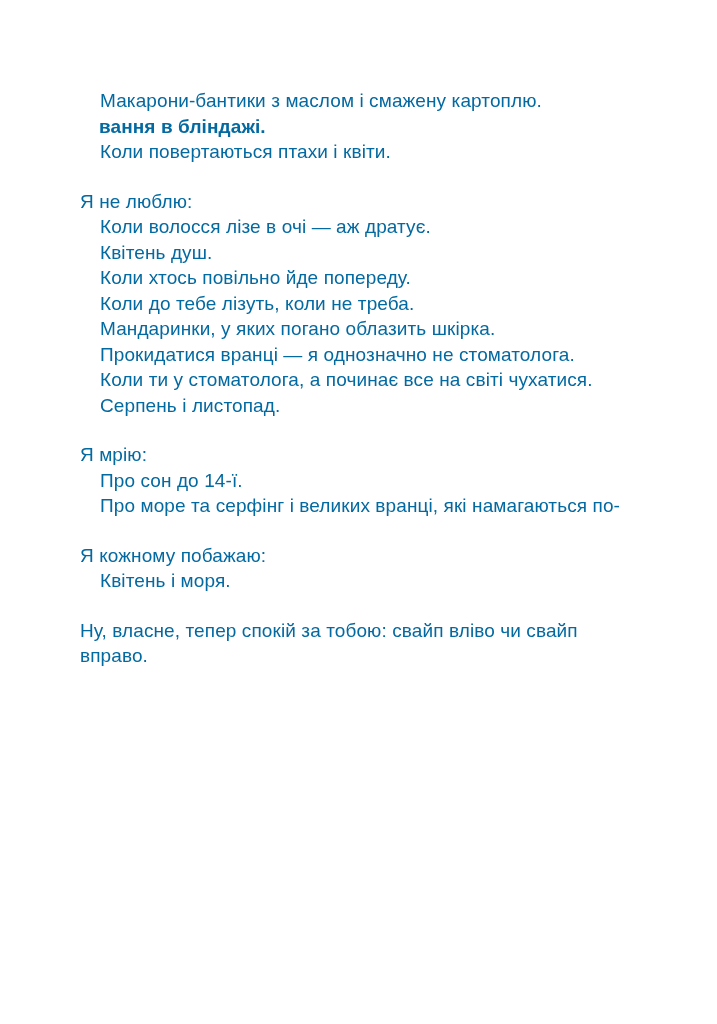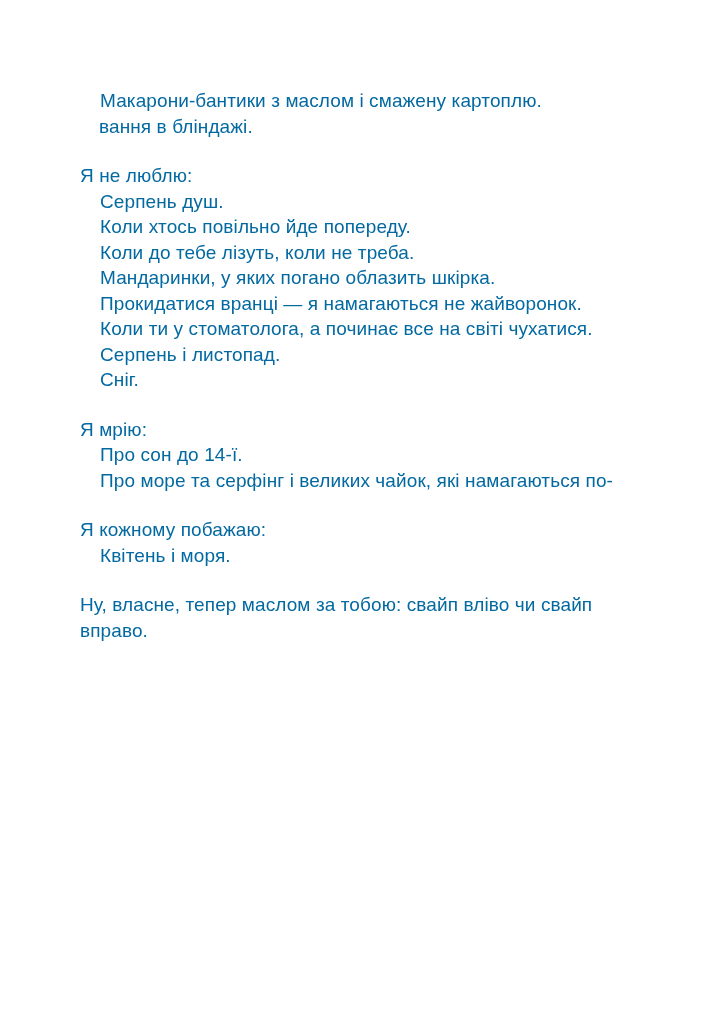--- a/index.html
+++ b/index.html
@@ -47,67 +47,69 @@
     color: #0369a1;
   }
 
   .line.indent {
     padding-left: 20px;
   }
 
   .line.hang {
     padding-left: 20px;
     text-indent: -1px;
+    font-weight: bold;
   }
 
   
   .actions {
     position: absolute;
     left: 0;
     top: 856px;
     width: 717px;
     height: 48px;
   }
 </style>
 </head>
 <body>
 
 <div class="page">
 
   <div class="text-column" id="text-column">
       <div class="para">
         <div class="line indent">Макарони-бантики з маслом і смажену картоплю.</div>
         <div class="line hang">вання в бліндажі.</div>
+        <div class="line indent">Коли повертаються птахи і квіти.</div>
       </div>
       <div class="block-gap"></div>
       <div class="para">
         <div class="line">Я не люблю:</div>
-        <div class="line indent">Серпень душ.</div>
+        <div class="line indent">Коли волосся лізе в очі — аж дратує.</div>
+        <div class="line indent">Квітень душ.</div>
         <div class="line indent">Коли хтось повільно йде попереду.</div>
         <div class="line indent">Коли до тебе лізуть, коли не треба.</div>
         <div class="line indent">Мандаринки, у яких погано облазить шкірка.</div>
-        <div class="line indent">Прокидатися вранці — я намагаються не жайворонок.</div>
+        <div class="line indent">Прокидатися вранці — я однозначно не стоматолога.</div>
         <div class="line indent">Коли ти у стоматолога, а починає все на світі чухатися.</div>
         <div class="line indent">Серпень і листопад.</div>
-        <div class="line indent">Сніг.</div>
       </div>
       <div class="block-gap"></div>
       <div class="para">
         <div class="line">Я мрію:</div>
         <div class="line indent">Про сон до 14-ї.</div>
-        <div class="line indent">Про море та серфінг і великих чайок, які намагаються по-</div>
+        <div class="line indent">Про море та серфінг і великих вранці, які намагаються по-</div>
       </div>
       <div class="block-gap"></div>
       <div class="para">
         <div class="line">Я кожному побажаю:</div>
         <div class="line indent">Квітень і моря.</div>
       </div>
       <div class="block-gap"></div>
       <div class="para">
-        <div class="line">Ну, власне, тепер маслом за тобою: свайп вліво чи свайп вправо.</div>
+        <div class="line">Ну, власне, тепер спокій за тобою: свайп вліво чи свайп вправо.</div>
       </div>
     </div>
 
   <div class="actions">
 
     
 
     
 
     

